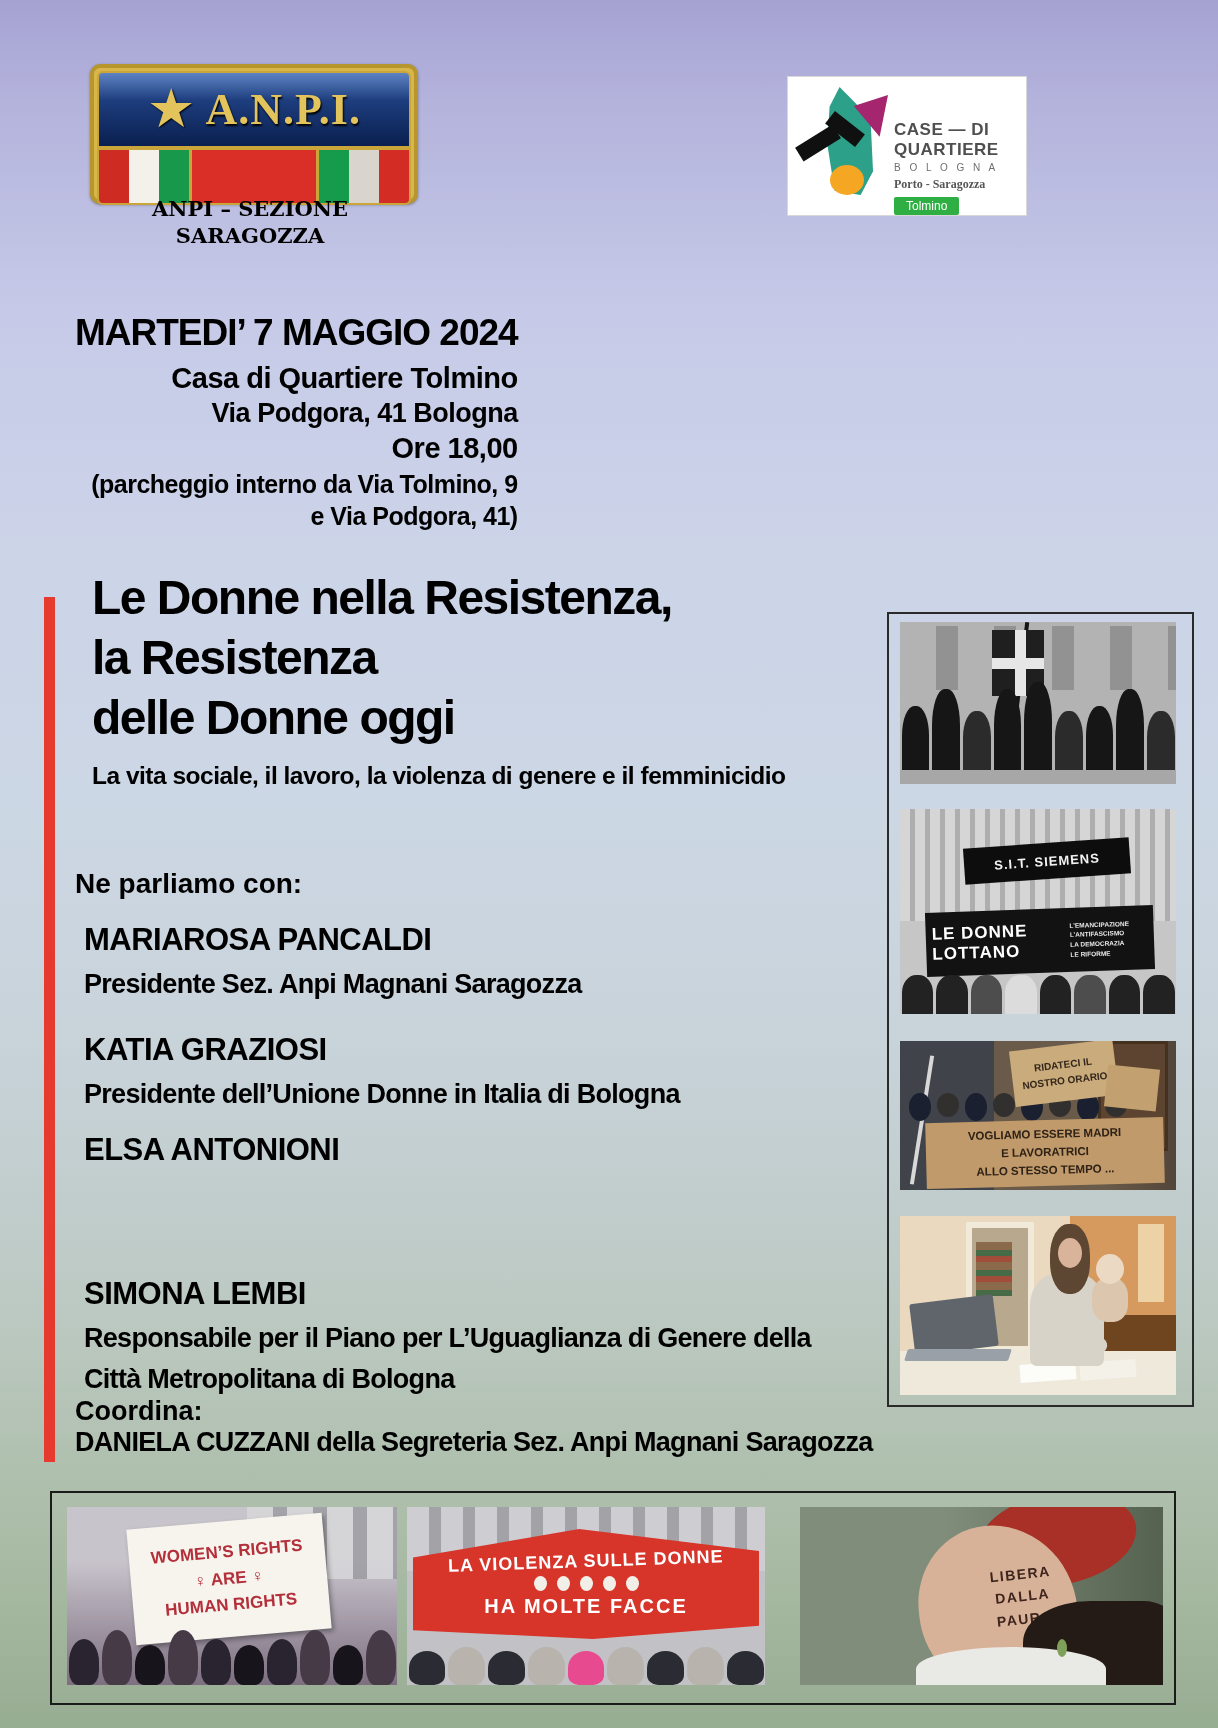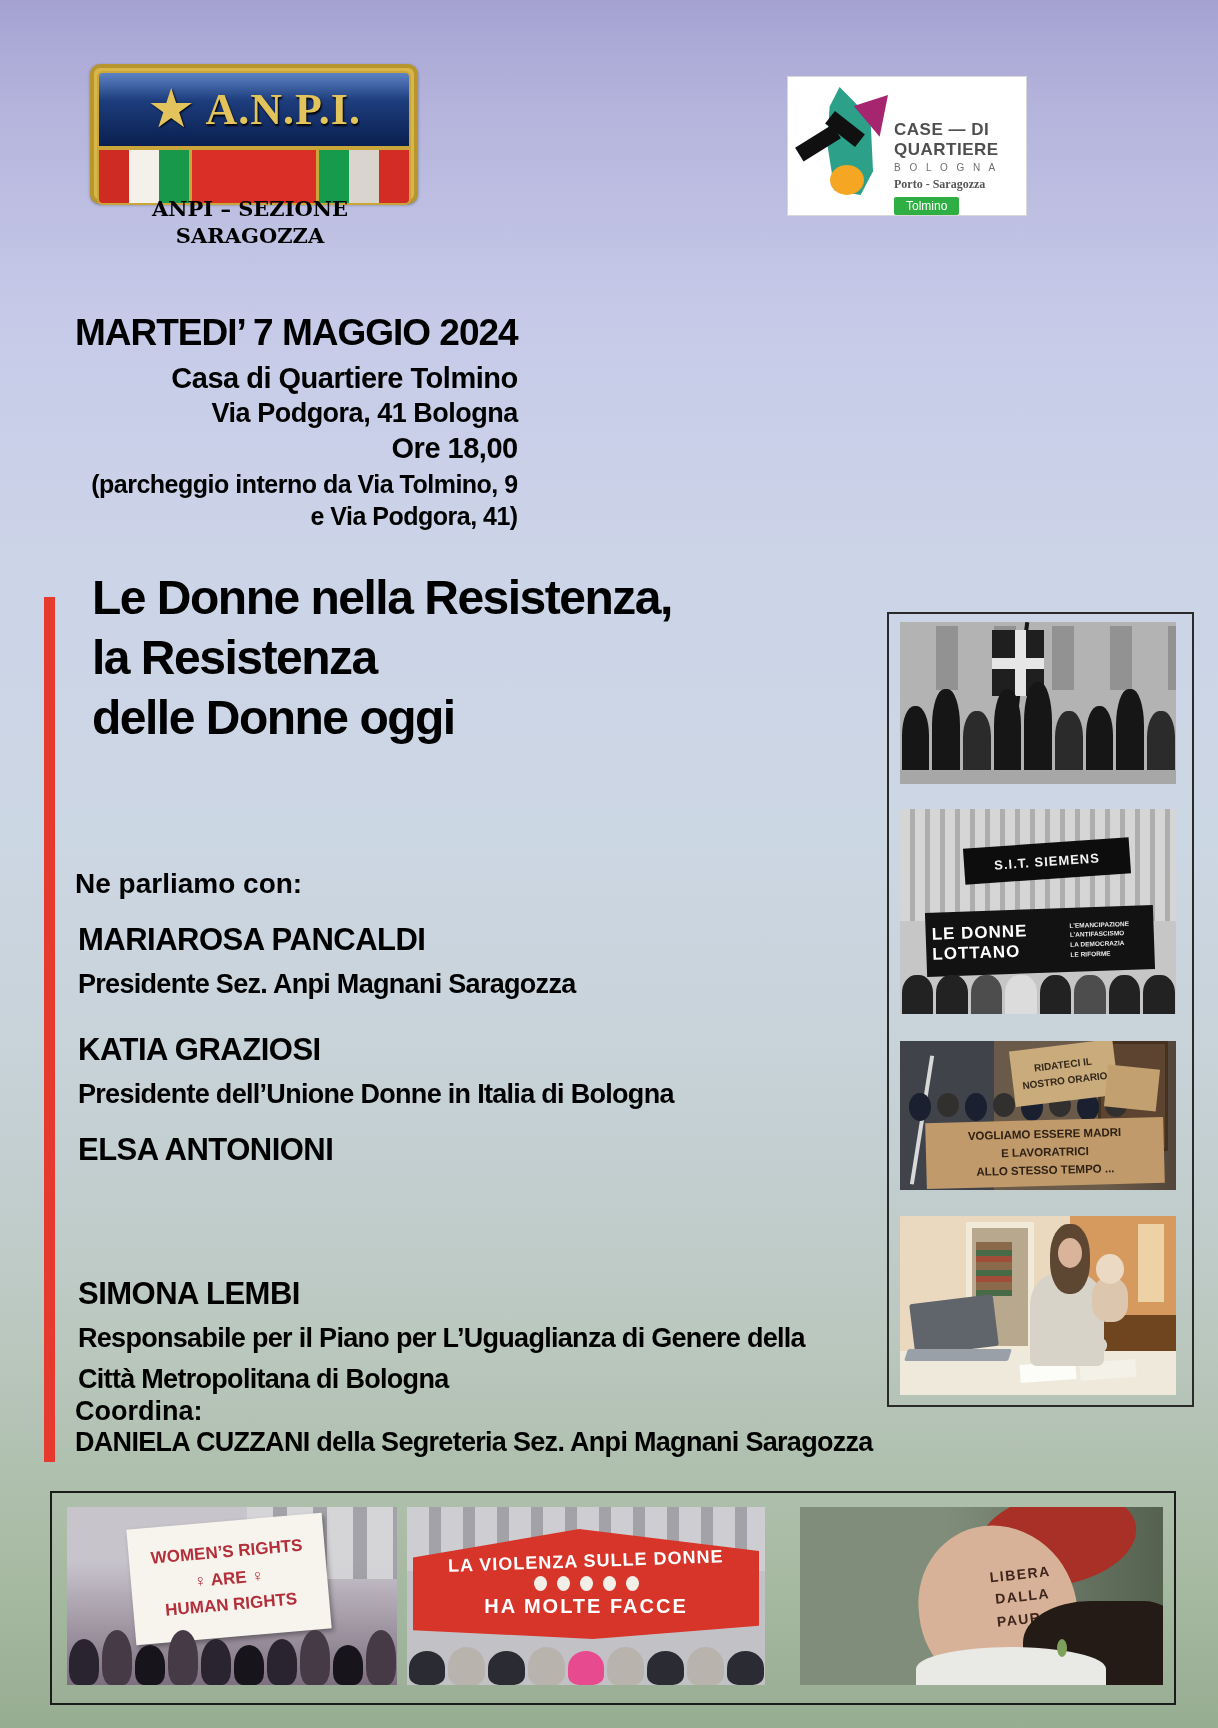--- a/index.html
+++ b/index.html
@@ -66,21 +66,21 @@
 
   
   .red-bar{position:absolute; left:44px; top:597px; width:11px; height:865px; background:#e63a2e;}
   .title-block{position:absolute; left:92px; top:568px; width:800px;}
   .title-line{font-size:48px; font-weight:bold; letter-spacing:-1.5px; line-height:1.25;}
   .subtitle{font-size:24.5px; font-weight:bold; letter-spacing:-.5px; margin-top:14px;}
 
   .intro{position:absolute; left:75px; top:868px; font-size:28px; font-weight:bold;}
 
   
-  .speaker{position:absolute; left:78px; width:800px;}
+  .speaker{position:absolute; left:84px; width:800px;}
   .sp-name{font-size:31px; font-weight:bold; letter-spacing:-.5px;}
   .sp-role{font-size:27px; font-weight:bold; letter-spacing:-.7px; line-height:1.5; margin-top:6px;}
   .s0{top:922px;} .s1{top:1032px;} .s2{top:1132px;} .s3{top:1276px;}
   .coordina{position:absolute; left:75px; top:1396px; width:800px;}
   .co-label{font-size:27px; font-weight:bold;}
   .co-line{font-size:27px; font-weight:bold; letter-spacing:-.7px; margin-top:0;}
 
   
   .right-box{position:absolute; left:887px; top:612px; width:303px; height:791px;
     border:2px solid #2a2a2a;}
@@ -249,20 +249,21 @@
     <div class="ev-parking preline">(parcheggio interno da Via Tolmino, 9
 e Via Podgora, 41)</div>
   </div>
 
   <div class="red-bar"></div>
 
   <div class="title-block">
     <div class="title-line">Le Donne nella Resistenza,</div>
     <div class="title-line">la Resistenza</div>
     <div class="title-line">delle Donne oggi</div>
+    <div class="subtitle">La vita sociale, il lavoro, la violenza di genere e il femminicidio</div>
   </div>
 
   <div class="intro">Ne parliamo con:</div>
 
   <div class="speaker s0">
     <div class="sp-name">MARIAROSA PANCALDI</div>
     <div class="sp-role preline">Presidente Sez. Anpi Magnani Saragozza</div>
   </div>
   <div class="speaker s1">
     <div class="sp-name">KATIA GRAZIOSI</div>

